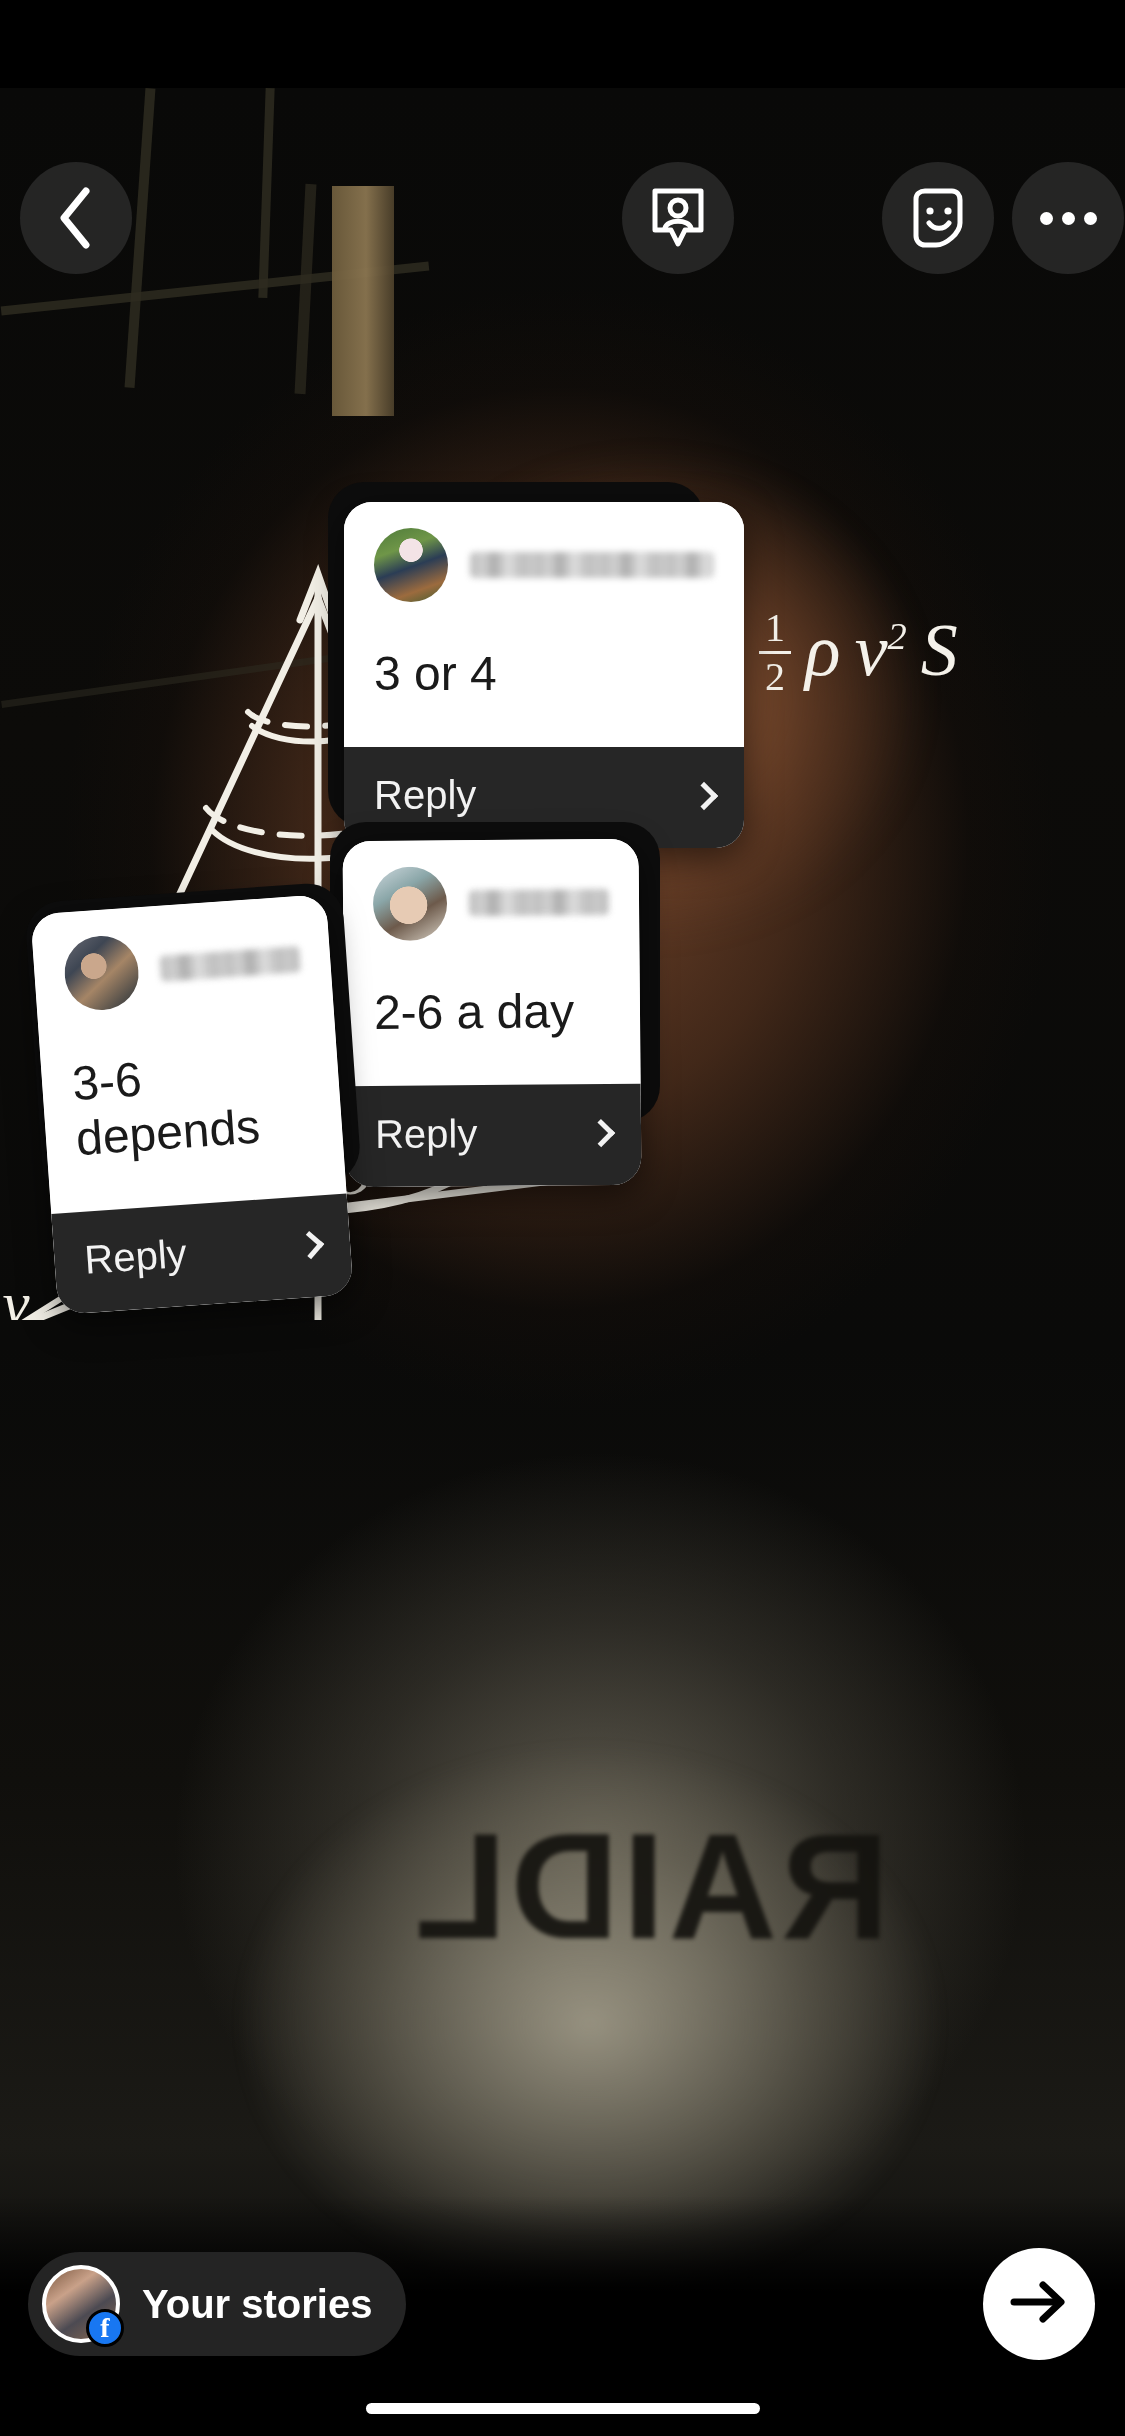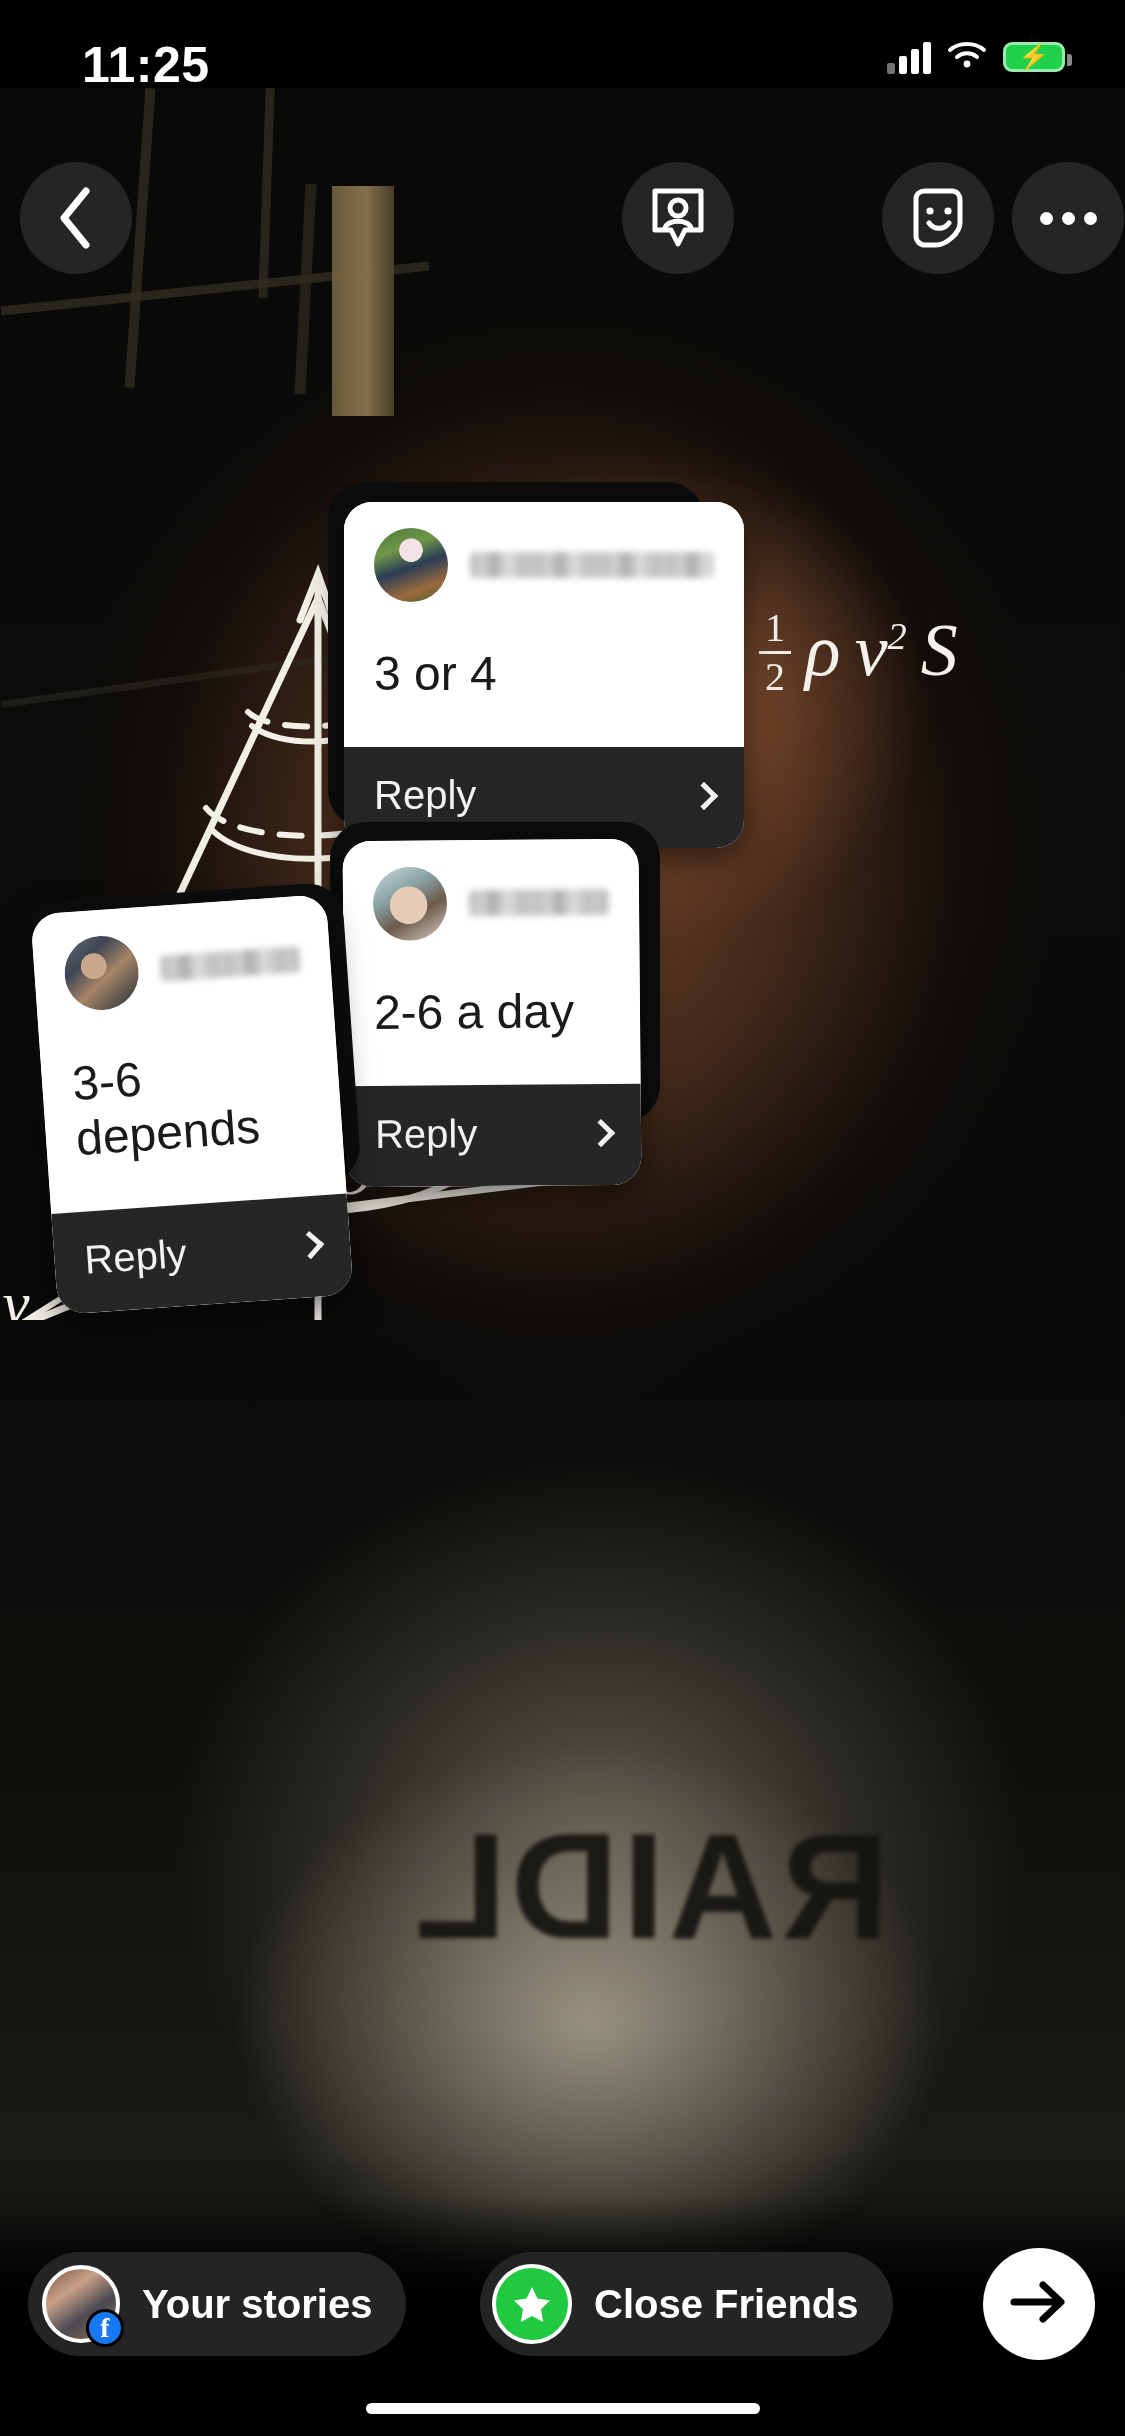--- a/index.html
+++ b/index.html
@@ -227,41 +227,20 @@
     <span>=</span>
     <span class="frac">
       <span class="num">1</span>
       <span class="den">2</span>
     </span>
     <span>ρ</span>
     <span><span>v</span><sup class="exp">2</sup></span>
     <span>S</span>
   </div>
 
-  <div class="statusbar">
-    <div class="sb-time">11:25</div>
-    <div class="sb-right">
-      <span class="signal">
-        <i class="b1"></i>
-          <i class="b2"></i>
-          <i class="b3"></i>
-          <i class="b4"></i>
-      </span>
-      <span>
-        <svg width="40" height="30" viewBox="0 0 40 30" fill="none">
-          <path d="M3 10 C12 2, 28 2, 37 10" stroke="#fff" stroke-width="4" stroke-linecap="round"></path>
-          <path d="M10 17 C16 12, 24 12, 30 17" stroke="#fff" stroke-width="4" stroke-linecap="round"></path>
-          <circle cx="20" cy="24" r="3.4" fill="#fff"></circle>
-        </svg>
-      </span>
-      <span class="battery">
-        <span class="bolt">⚡</span>
-      </span>
-    </div>
-  </div>
 
   <div class="toolbar">
 
     <div class="tb-btn tb-back">
       <span>
         <svg width="40" height="62" viewBox="0 0 40 62" fill="none">
           <path d="M30 4 L8 31 L30 58" stroke="#fff" stroke-width="7" stroke-linecap="round" stroke-linejoin="round"></path>
         </svg>
       </span>
     </div>
@@ -345,28 +324,20 @@
   <div class="bottombar">
 
     <div class="pill" id="pill-stories">
       <span class="story-av">
         <span class="ring"></span>
         <span class="fb-badge">f</span>
       </span>
       <span class="lbl">Your stories</span>
     </div>
 
-    <div class="pill" id="pill-cf">
-      <span class="star-circle">
-        <svg width="44" height="44" viewBox="0 0 44 44" fill="none">
-          <path d="M22 5 L27.5 16.6 L40 18.4 L31 27.3 L33.2 40 L22 34 L10.8 40 L13 27.3 L4 18.4 L16.5 16.6 Z" fill="#fff"></path>
-        </svg>
-      </span>
-      <span class="lbl">Close Friends</span>
-    </div>
 
     <div class="send-btn">
       <span>
         <svg width="58" height="52" viewBox="0 0 58 52" fill="none">
           <path d="M4 26 H50" stroke="#000" stroke-width="7" stroke-linecap="round"></path>
           <path d="M33 9 L51 26 L33 43" stroke="#000" stroke-width="7" stroke-linecap="round" stroke-linejoin="round"></path>
         </svg>
       </span>
     </div>
 

